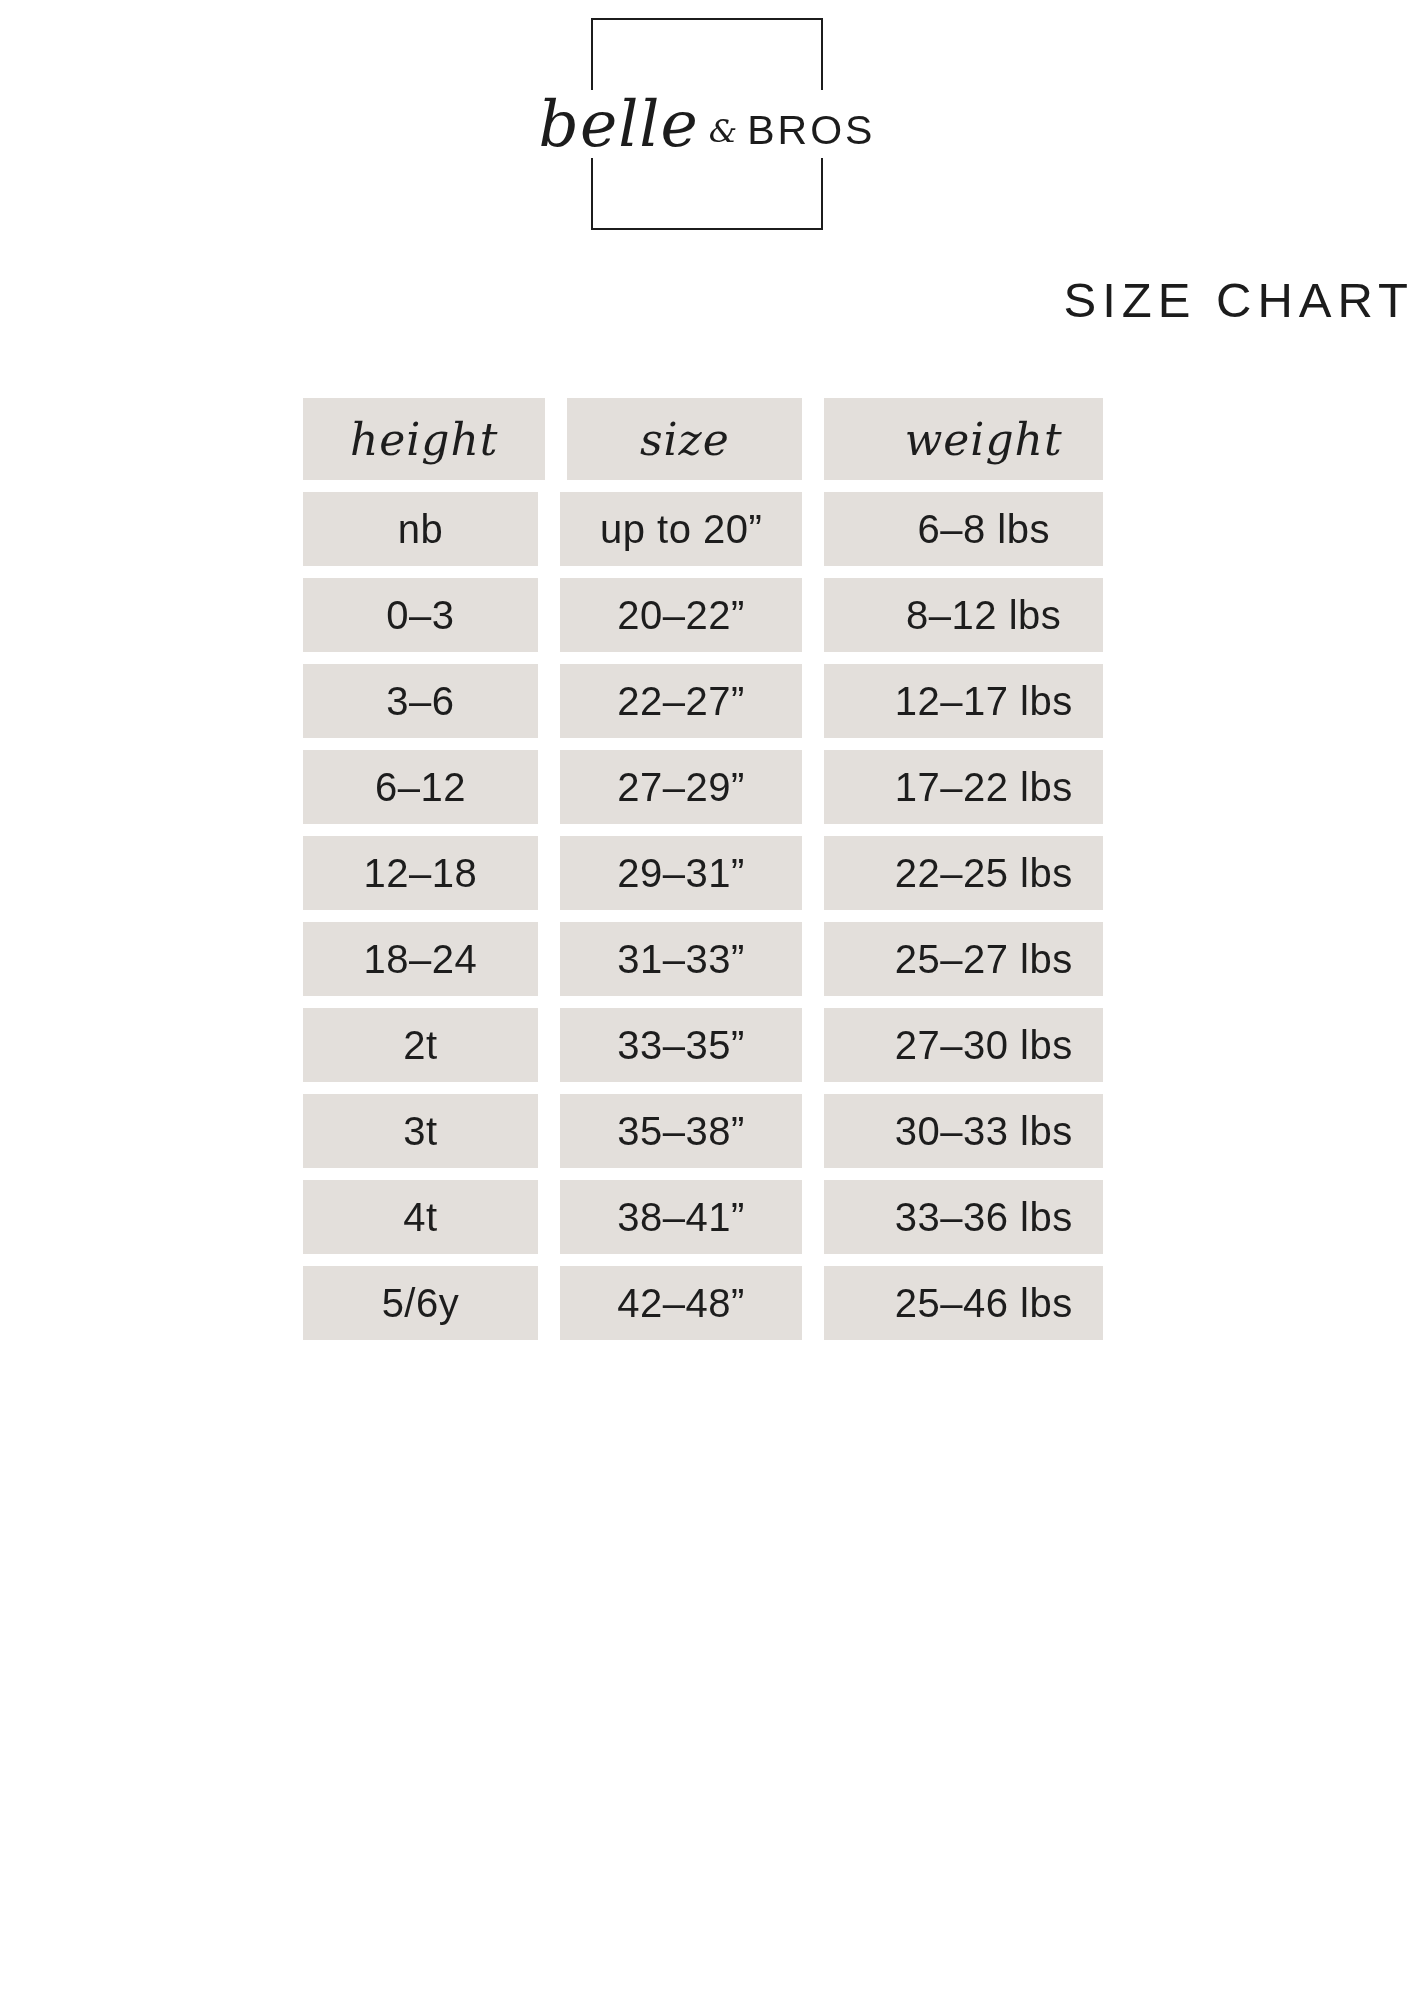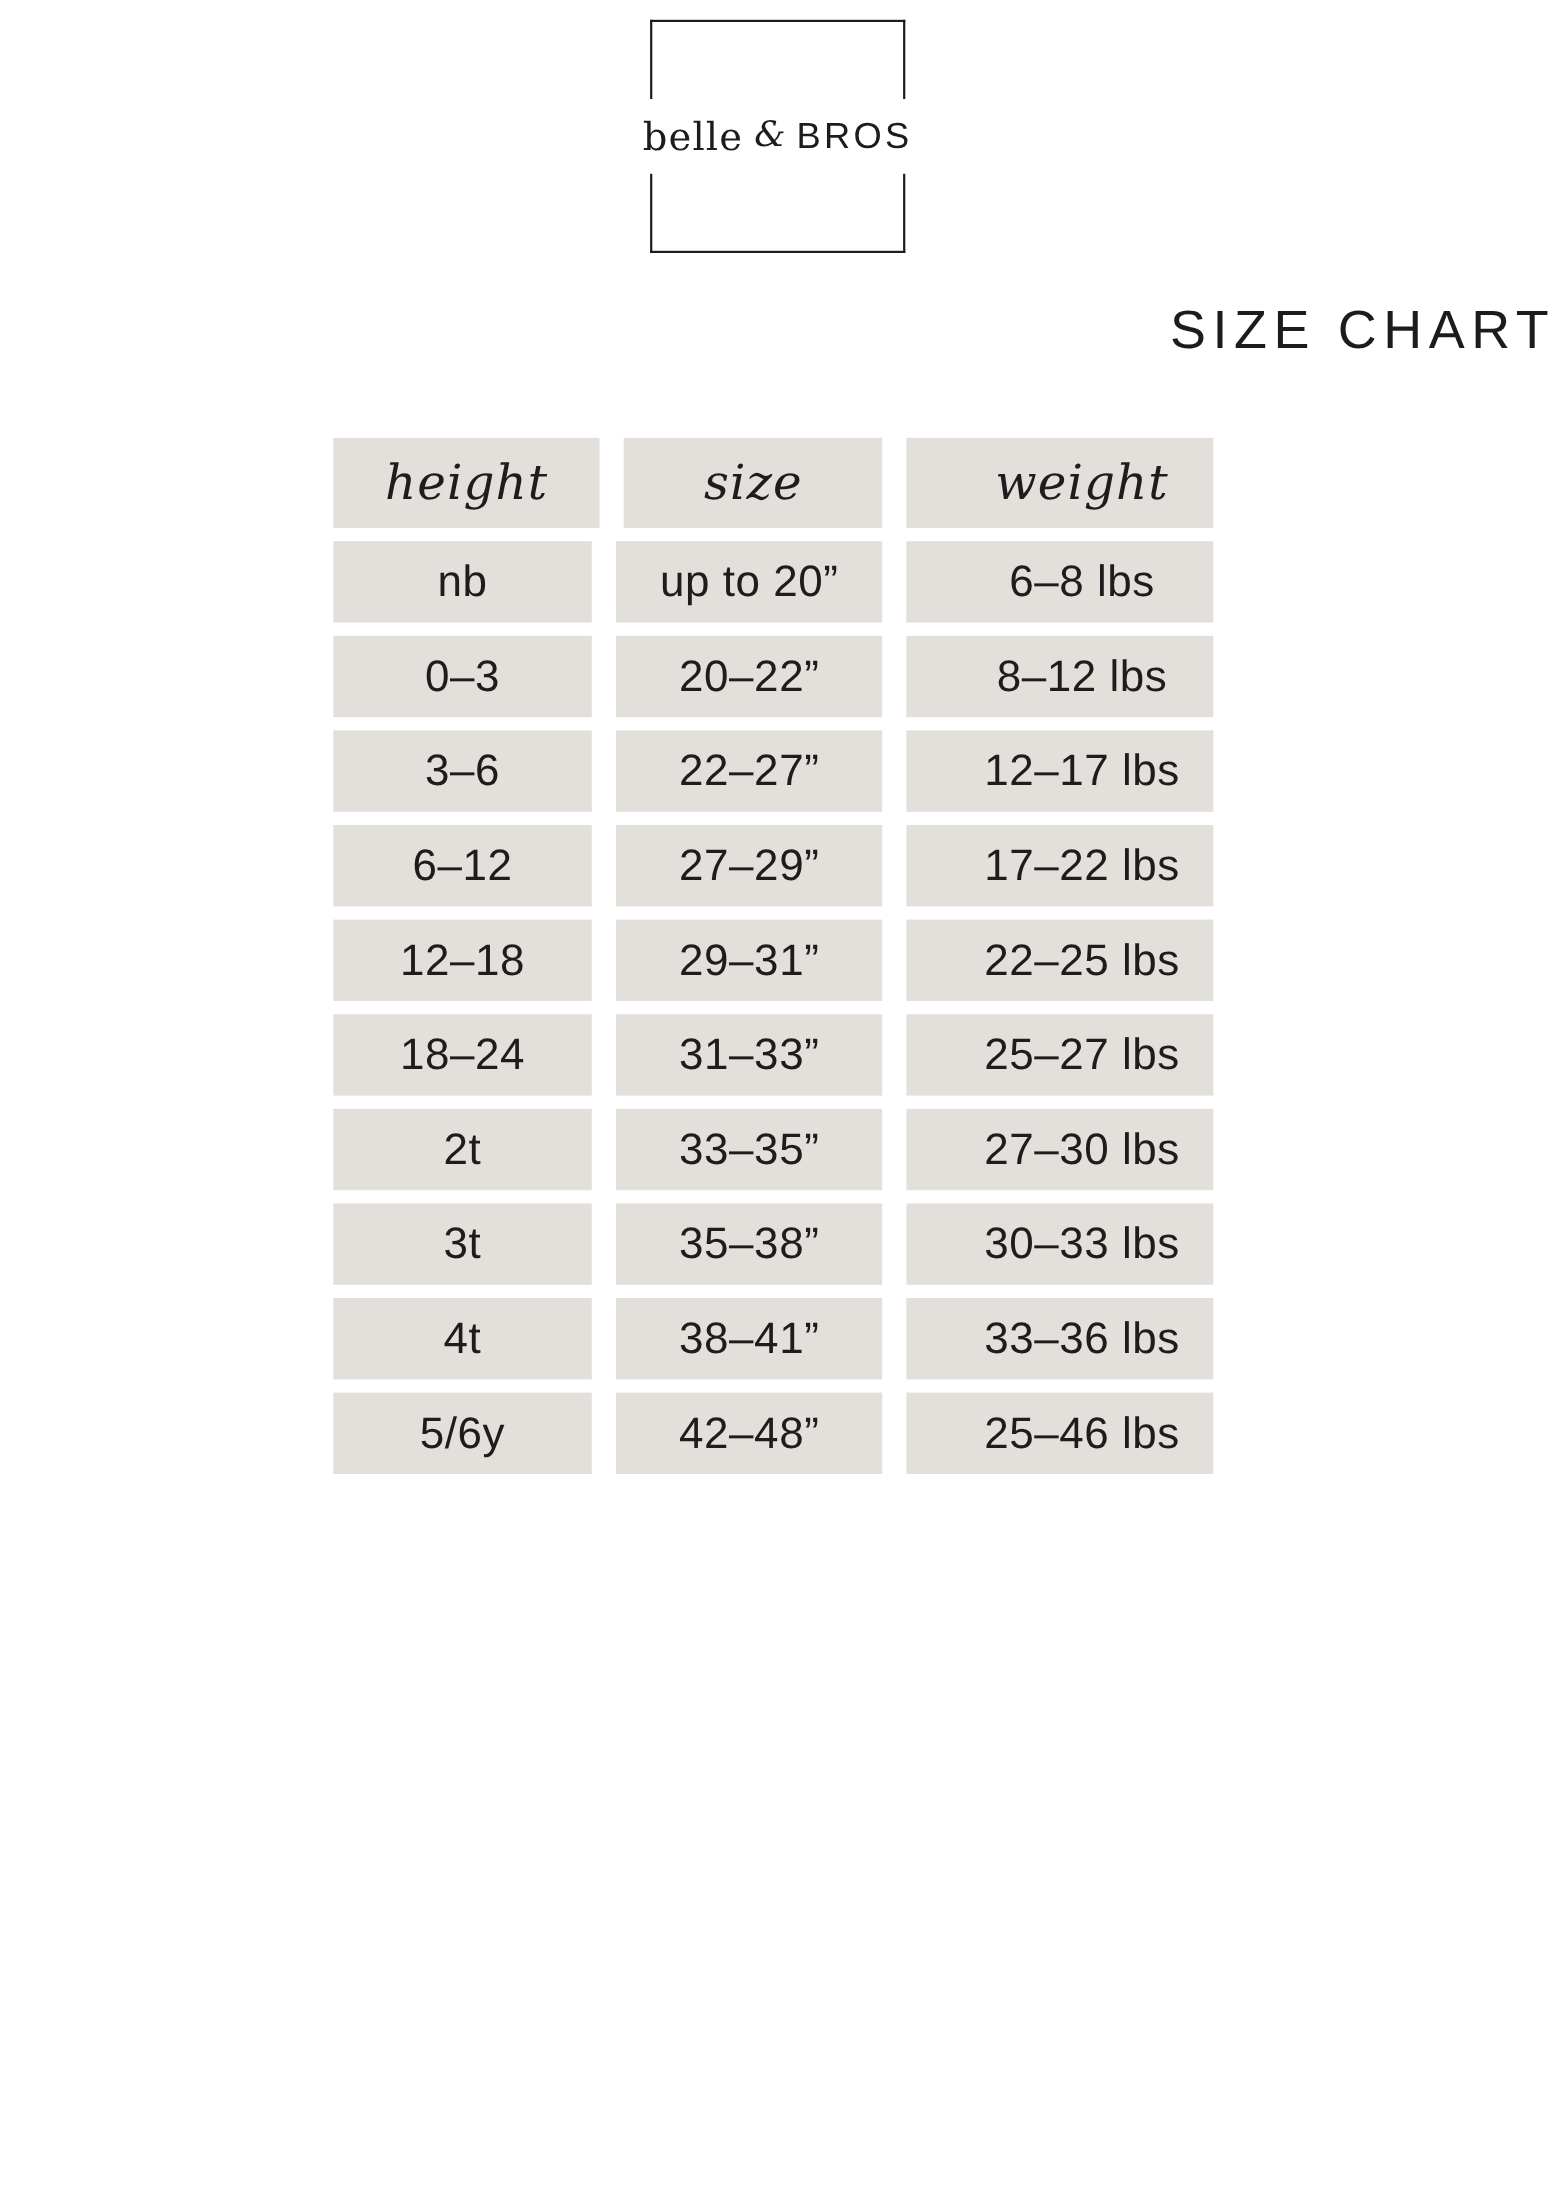--- a/index.html
+++ b/index.html
@@ -52,34 +52,35 @@
     left: -70px;
     right: -70px;
     top: 50%;
     transform: translateY(-50%);
     text-align: center;
     white-space: nowrap;
     color: #1c1c1c;
   }
   .logo-script {
     font-family: "DejaVu Serif", serif;
-    font-size: 35px;
+    font-style: italic;
+    font-size: 63px;
     letter-spacing: 1px;
     font-weight: 400;
   }
   .logo-amp {
     font-family: "DejaVu Serif", serif;
     font-size: 32px;
     font-style: italic;
     margin: 0 10px;
     vertical-align: 4px;
   }
   .logo-caps {
     font-family: "Liberation Sans", sans-serif;
-    font-size: 33px;
+    font-size: 41px;
     letter-spacing: 3px;
     font-weight: 300;
     vertical-align: 2px;
   }
 
   
   .chart-title {
     position: absolute;
     top: 272px;
     left: 0;

